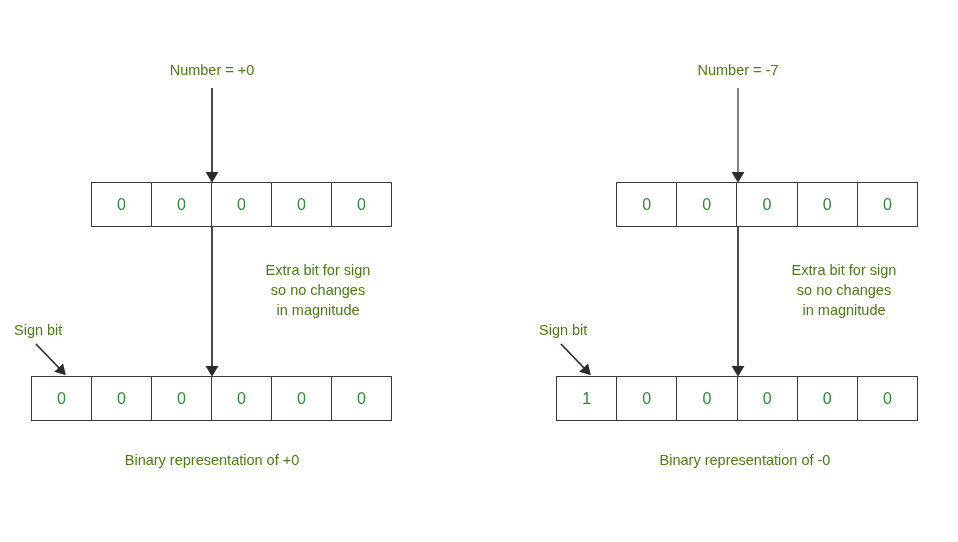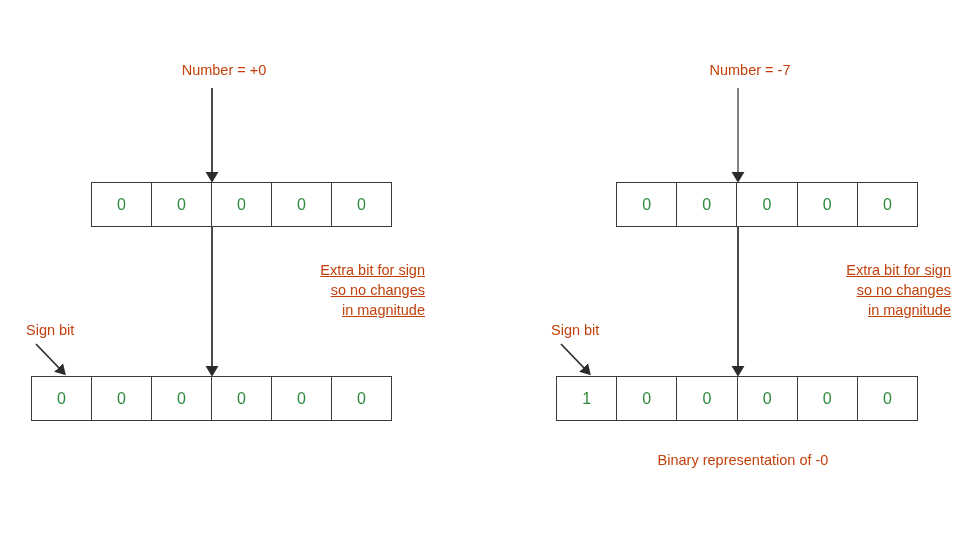--- a/index.html
+++ b/index.html
@@ -32,37 +32,35 @@
   .svg-layer {
     position: absolute;
     left: 0; top: 0;
     width: 479px;
     height: 542px;
     pointer-events: none;
   }
 
   .label {
     position: absolute;
-    color: #c2410c;
+    color: #4d7c0f;
     font-size: 14.5px;
     line-height: 20px;
     white-space: nowrap;
     font-family: "Liberation Sans", sans-serif;
-    margin-left: 12px;
   }
   .label-center {
     text-align: center;
     transform: translateX(-50%);
   }
   .label-multiline {
     white-space: normal;
-    text-align: right;
+    text-align: center;
     transform: translateX(-50%);
     width: 190px;
-    text-decoration: underline;
   }
 
   .bitrow {
     position: absolute;
     display: flex;
     box-sizing: border-box;
     background: #ffffff;
     border: 1.6px solid #3b3b3b;
   }
   .bitcell {
@@ -144,20 +142,21 @@
           <span>0</span>
         </div>
         <div class="bitcell" style="flex: 1 1 0px;">
           <span>0</span>
         </div>
         <div class="bitcell" style="flex: 1 1 0px;">
           <span>0</span>
         </div>
       </div>
 
+    <div class="label label-center" style="left:212px; top:450px;">Binary representation of +0</div>
   </div>
 
   <div class="panel" id="panel-right">
 
     <svg class="svg-layer" viewBox="0 0 479 542">
       <defs>
         <marker id="ahR" markerWidth="9" markerHeight="9" refX="1.2" refY="4.2" orient="auto" markerUnits="strokeWidth">
           <path d="M0,0.4 L0,8 L6.4,4.2 z" fill="#2b2b2b"></path>
         </marker>
         <marker id="ahRs" markerWidth="9" markerHeight="9" refX="1.2" refY="4.2" orient="auto" markerUnits="strokeWidth">
@@ -211,16 +210,16 @@
           <span>0</span>
         </div>
         <div class="bitcell" style="flex: 1 1 0px;">
           <span>0</span>
         </div>
         <div class="bitcell" style="flex: 1 1 0px;">
           <span>0</span>
         </div>
       </div>
 
-    <div class="label label-center" style="left:252px; top:450px;text-align:right;">Binary representation of -0</div>
+    <div class="label label-center" style="left:266px; top:450px;text-align:right;">Binary representation of -0</div>
   </div>
 
 </div>
 
 </body></html>

